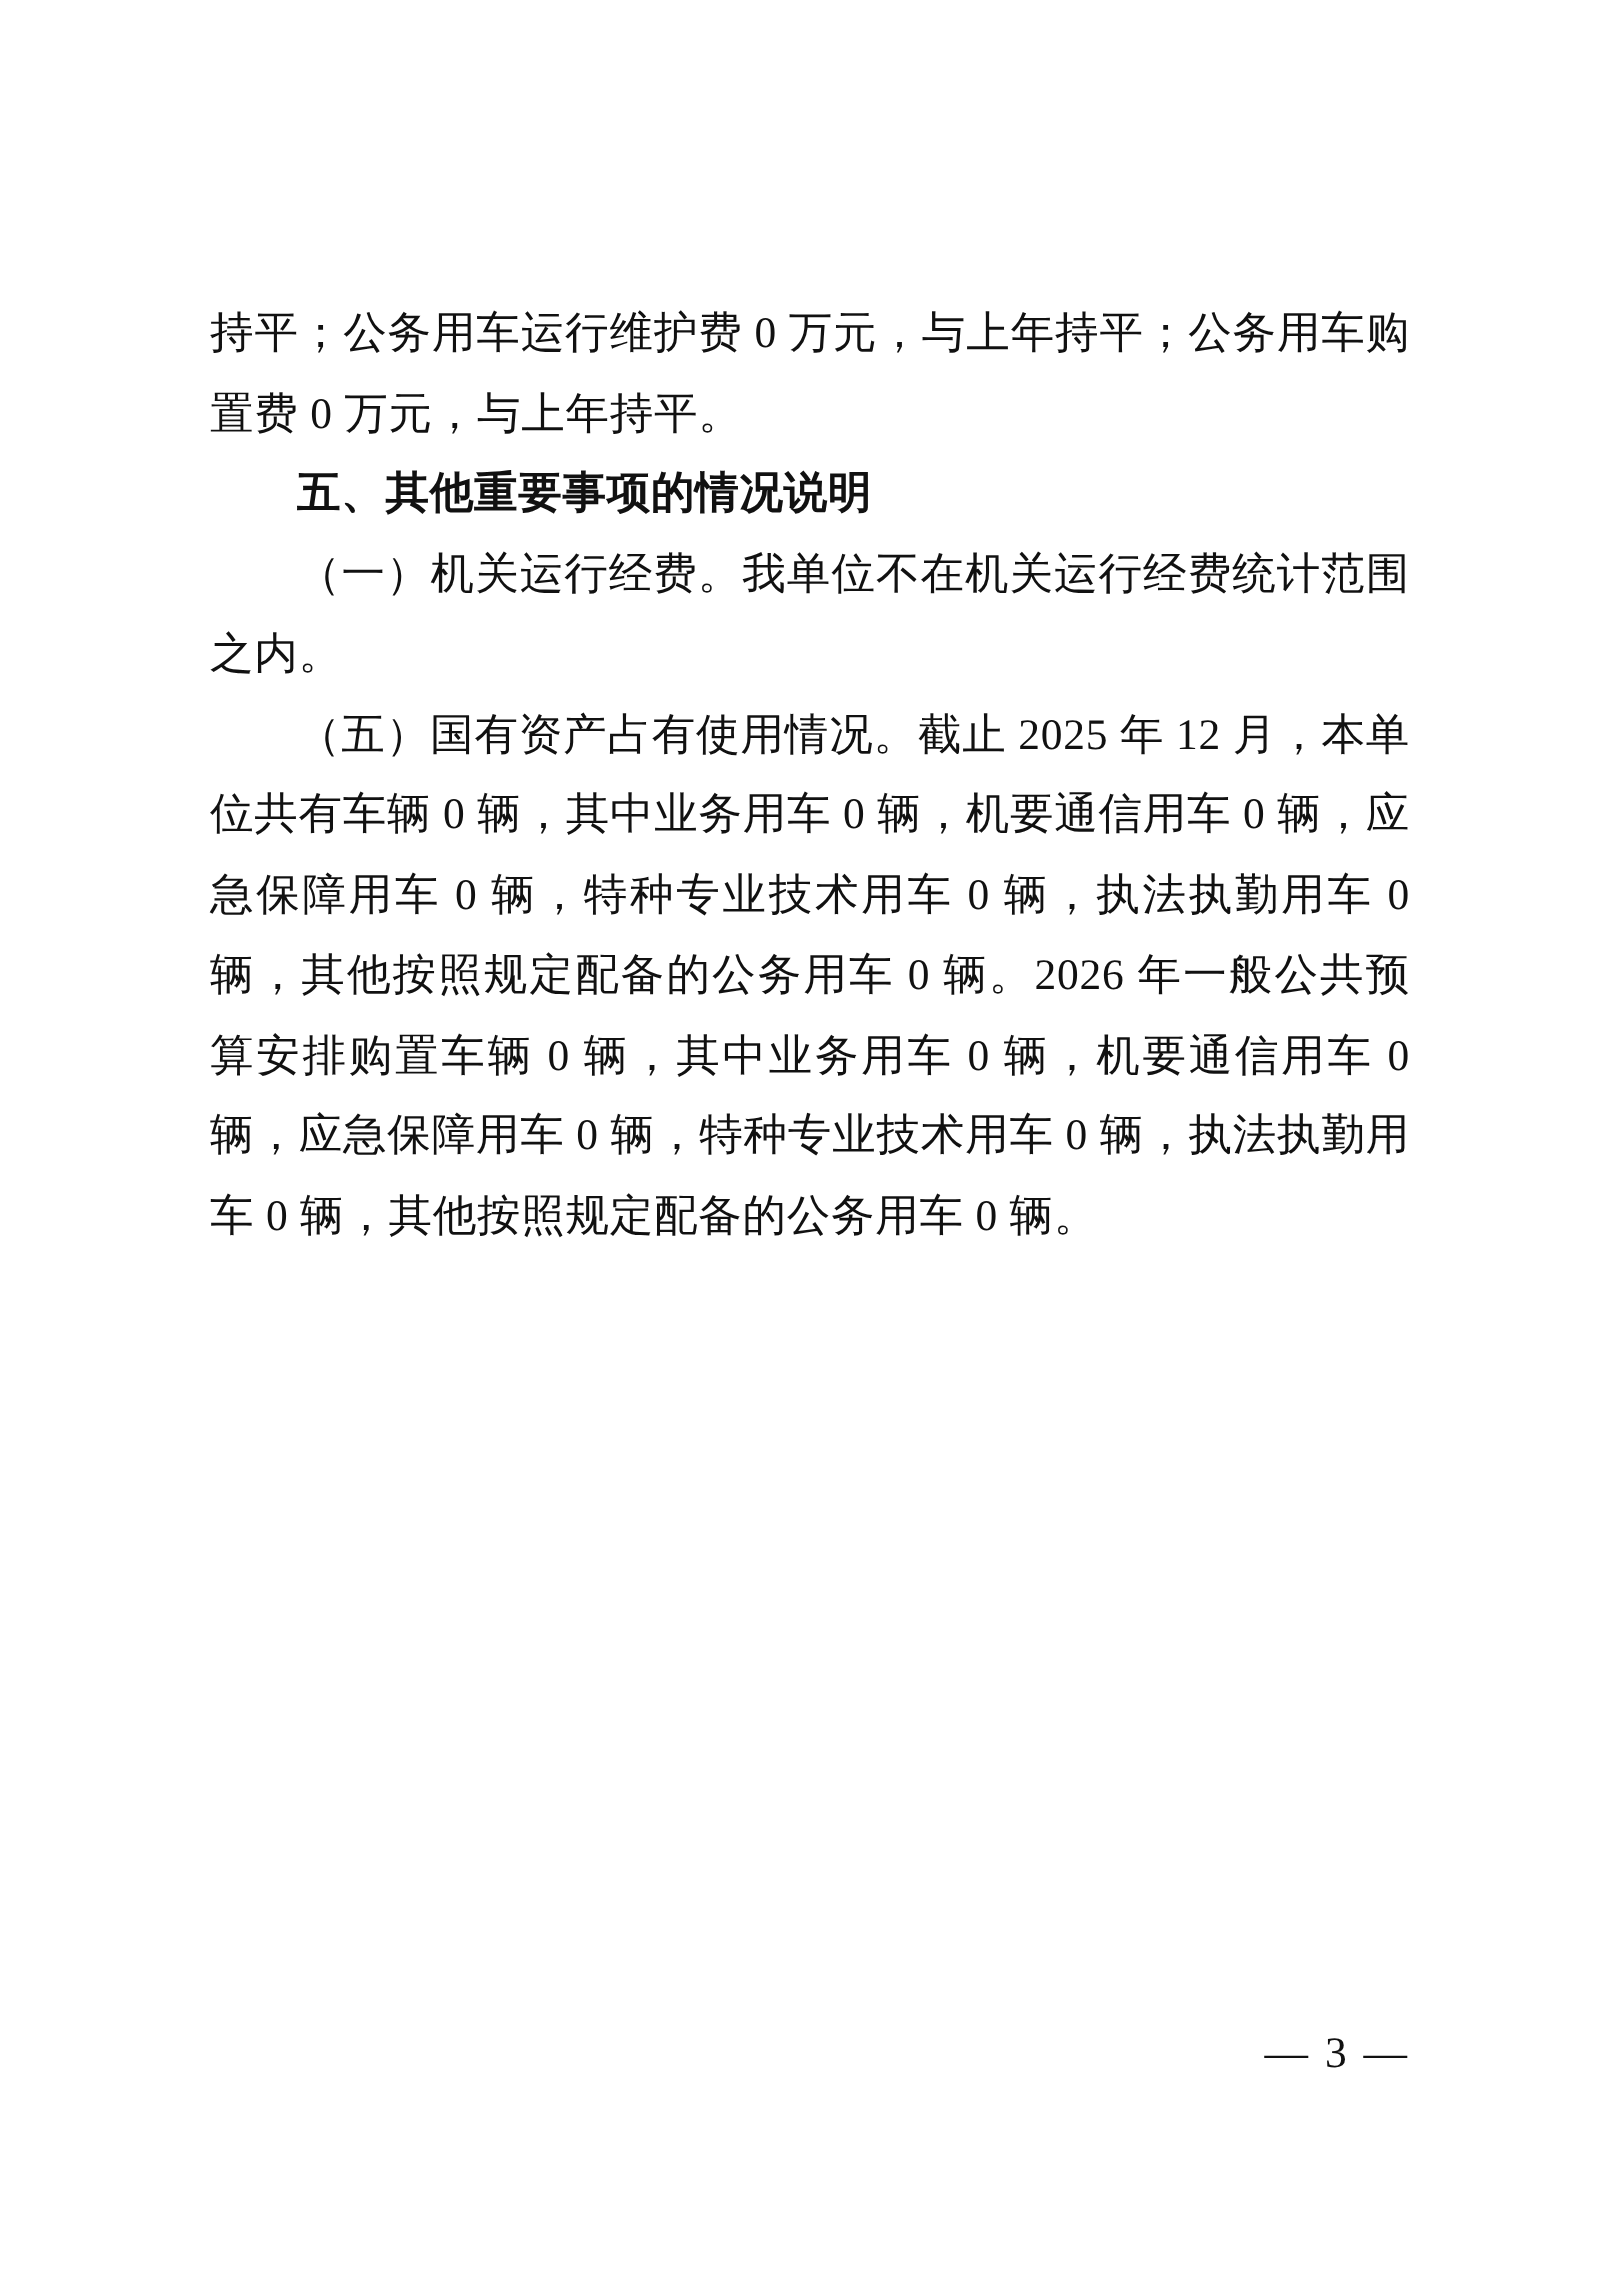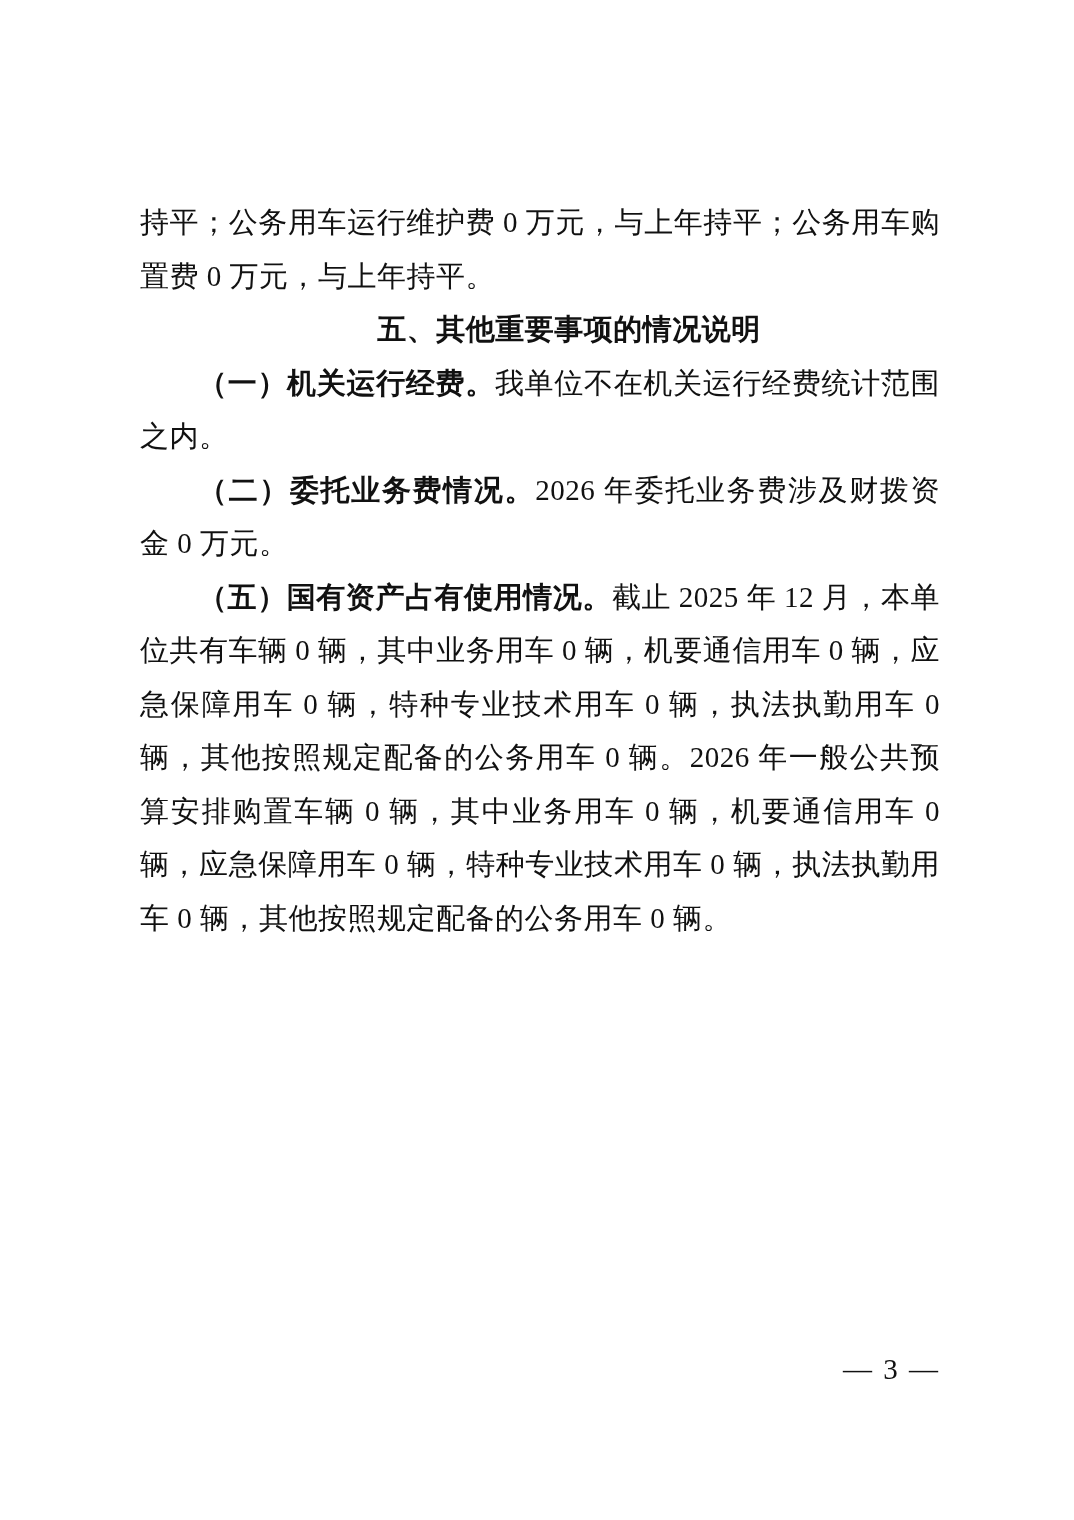--- a/index.html
+++ b/index.html
@@ -32,45 +32,44 @@
   }
   p.indent {
     text-indent: 2em;
   }
   p.heading {
     font-family: "Liberation Sans", "DejaVu Sans", sans-serif;
     font-weight: bold;
     text-align: left;
   }
   .lead {
-    font-weight: bold;
+    font-weight: normal;
   }
   .page-number {
     position: absolute;
     top: 1352px;
     right: 134px;
     font-size: 29px;
     line-height: 34px;
     letter-spacing: 2px;
     color: #111111;
   }
 </style>
 </head>
 <body>
 
 <div class="page">
   <div class="textblock">
 
     <p>持平；公务用车运行维护费 0 万元，与上年持平；公务用车购置费 0 万元，与上年持平。</p>
 
-    <p class="heading" style="text-indent:2em;text-align:center;">五、其他重要事项的情况说明</p>
+    <p class="heading" style="text-indent:2em;">五、其他重要事项的情况说明</p>
 
     <p class="indent"><span class="lead">（一）机关运行经费。</span><span>我单位不在机关运行经费统计范围之内。</span></p>
 
-    <p class="indent"><span class="lead">（二）委托业务费情况。</span><span>2026 年委托业务费涉及财拨资金 0 万元。</span></p>
 
 
 
     <p class="indent"><span class="lead">（五）国有资产占有使用情况。</span><span>截止 2025 年 12 月，本单位共有车辆 0 辆，其中业务用车 0 辆，机要通信用车 0 辆，应急保障用车 0 辆，特种专业技术用车 0 辆，执法执勤用车 0 辆，其他按照规定配备的公务用车 0 辆。2026 年一般公共预算安排购置车辆 0 辆，其中业务用车 0 辆，机要通信用车 0 辆，应急保障用车 0 辆，特种专业技术用车 0 辆，执法执勤用车 0 辆，其他按照规定配备的公务用车 0 辆。</span></p>
 
   </div>
 </div>
 
 <div class="page-number">— 3 —</div>
 

